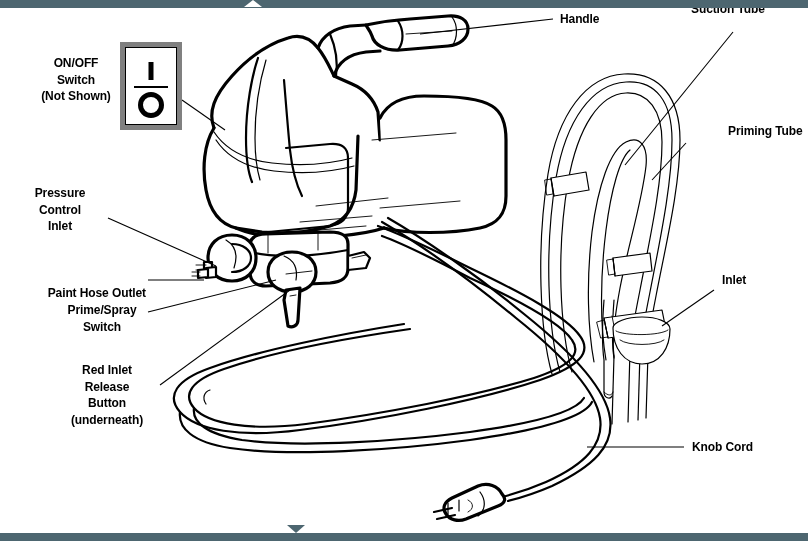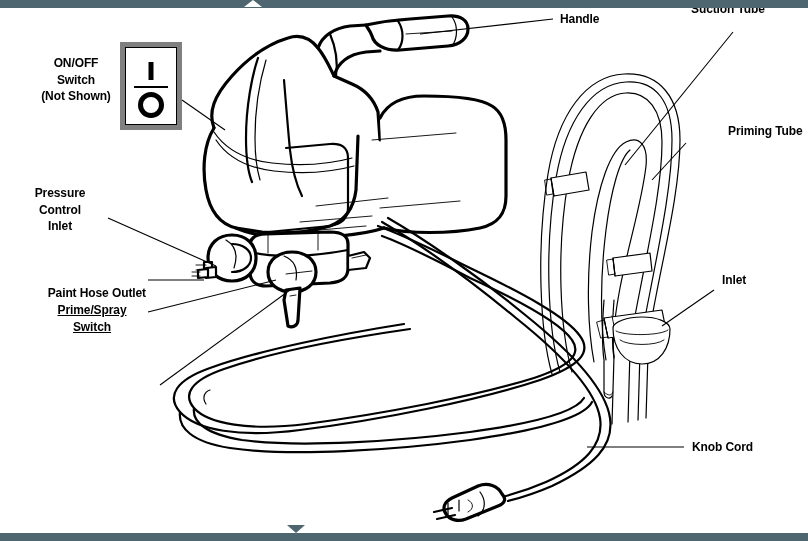--- a/index.html
+++ b/index.html
@@ -351,23 +351,27 @@
   <div class="callout-label ta-center" style="left:20px;top:55px;width:112px;">ON/OFF
 Switch
 (Not Shown)</div>
 
   <div class="callout-label ta-center" style="left:14px;top:185px;width:92px;">Pressure
 Control
 Inlet</div>
 
   <div class="callout-label ta-right" style="left:0px;top:285px;width:146px;">Paint Hose Outlet</div>
 
-  <div class="callout-label ta-center" style="left:38px;top:302px;width:108px;text-decoration:underline;">Prime/Spray
+  <div class="callout-label ta-center" style="left:48px;top:302px;width:108px;">Prime/Spray
 Switch</div>
 
+  <div class="callout-label ta-center" style="left:52px;top:362px;width:110px;">Red Inlet
+Release
+Button
+(underneath)</div>
 
   <div class="callout-label ta-left" style="left:560px;top:11px;width:90px;">Handle</div>
 
   <div class="callout-label ta-left" style="left:691px;top:1px;width:115px;">Suction Tube</div>
 
   <div class="callout-label ta-left" style="left:728px;top:123px;width:115px;">Priming Tube</div>
 
   <div class="callout-label ta-left" style="left:722px;top:272px;width:70px;">Inlet</div>
 
   <div class="callout-label ta-left" style="left:692px;top:439px;width:110px;">Knob Cord</div>

